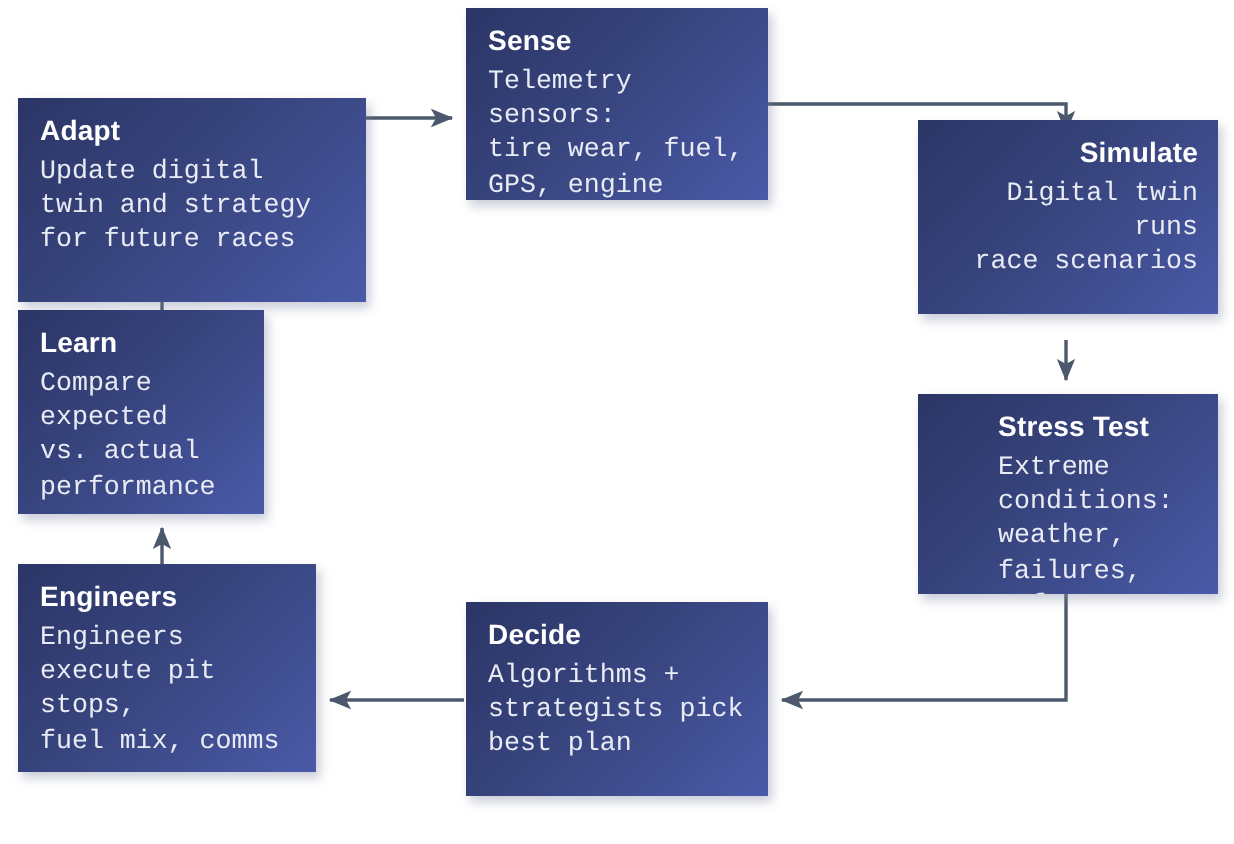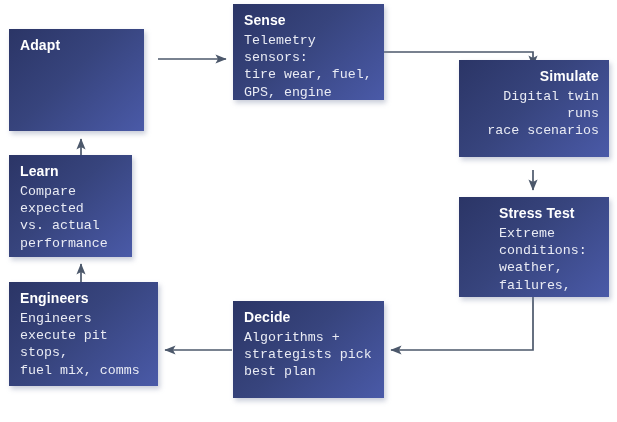--- a/index.html
+++ b/index.html
@@ -70,22 +70,25 @@
 
     <path d="M533,297 L533,350 L391,350" fill="none" stroke="#4c586b" stroke-width="1.7" marker-end="url(#arrowhead)"></path>
 
     <path d="M232,350 L165,350" fill="none" stroke="#4c586b" stroke-width="1.7" marker-end="url(#arrowhead)"></path>
 
     <path d="M81,282 L81,264" fill="none" stroke="#4c586b" stroke-width="1.7" marker-end="url(#arrowhead)"></path>
 
     <path d="M81,155 L81,139" fill="none" stroke="#4c586b" stroke-width="1.7" marker-end="url(#arrowhead)"></path>
   </svg>
 
-  <div class="node" style="left:9px; top:29px; width:135px; height:102px;">
+  <div class="node" style="left:9px; top:49px; width:174px; height:102px;">
     <div class="node-title">Adapt</div>
+    <div class="node-desc">Update digital
+twin and strategy
+for future races</div>
   </div>
 
   <div class="node" style="left:233px; top:4px; width:151px; height:96px;">
     <div class="node-title">Sense</div>
     <div class="node-desc">Telemetry sensors:
 tire wear, fuel,
 GPS, engine temps</div>
   </div>
 
   <div class="node" style="left:459px; top:60px; width:150px; height:97px;text-align:right;">

